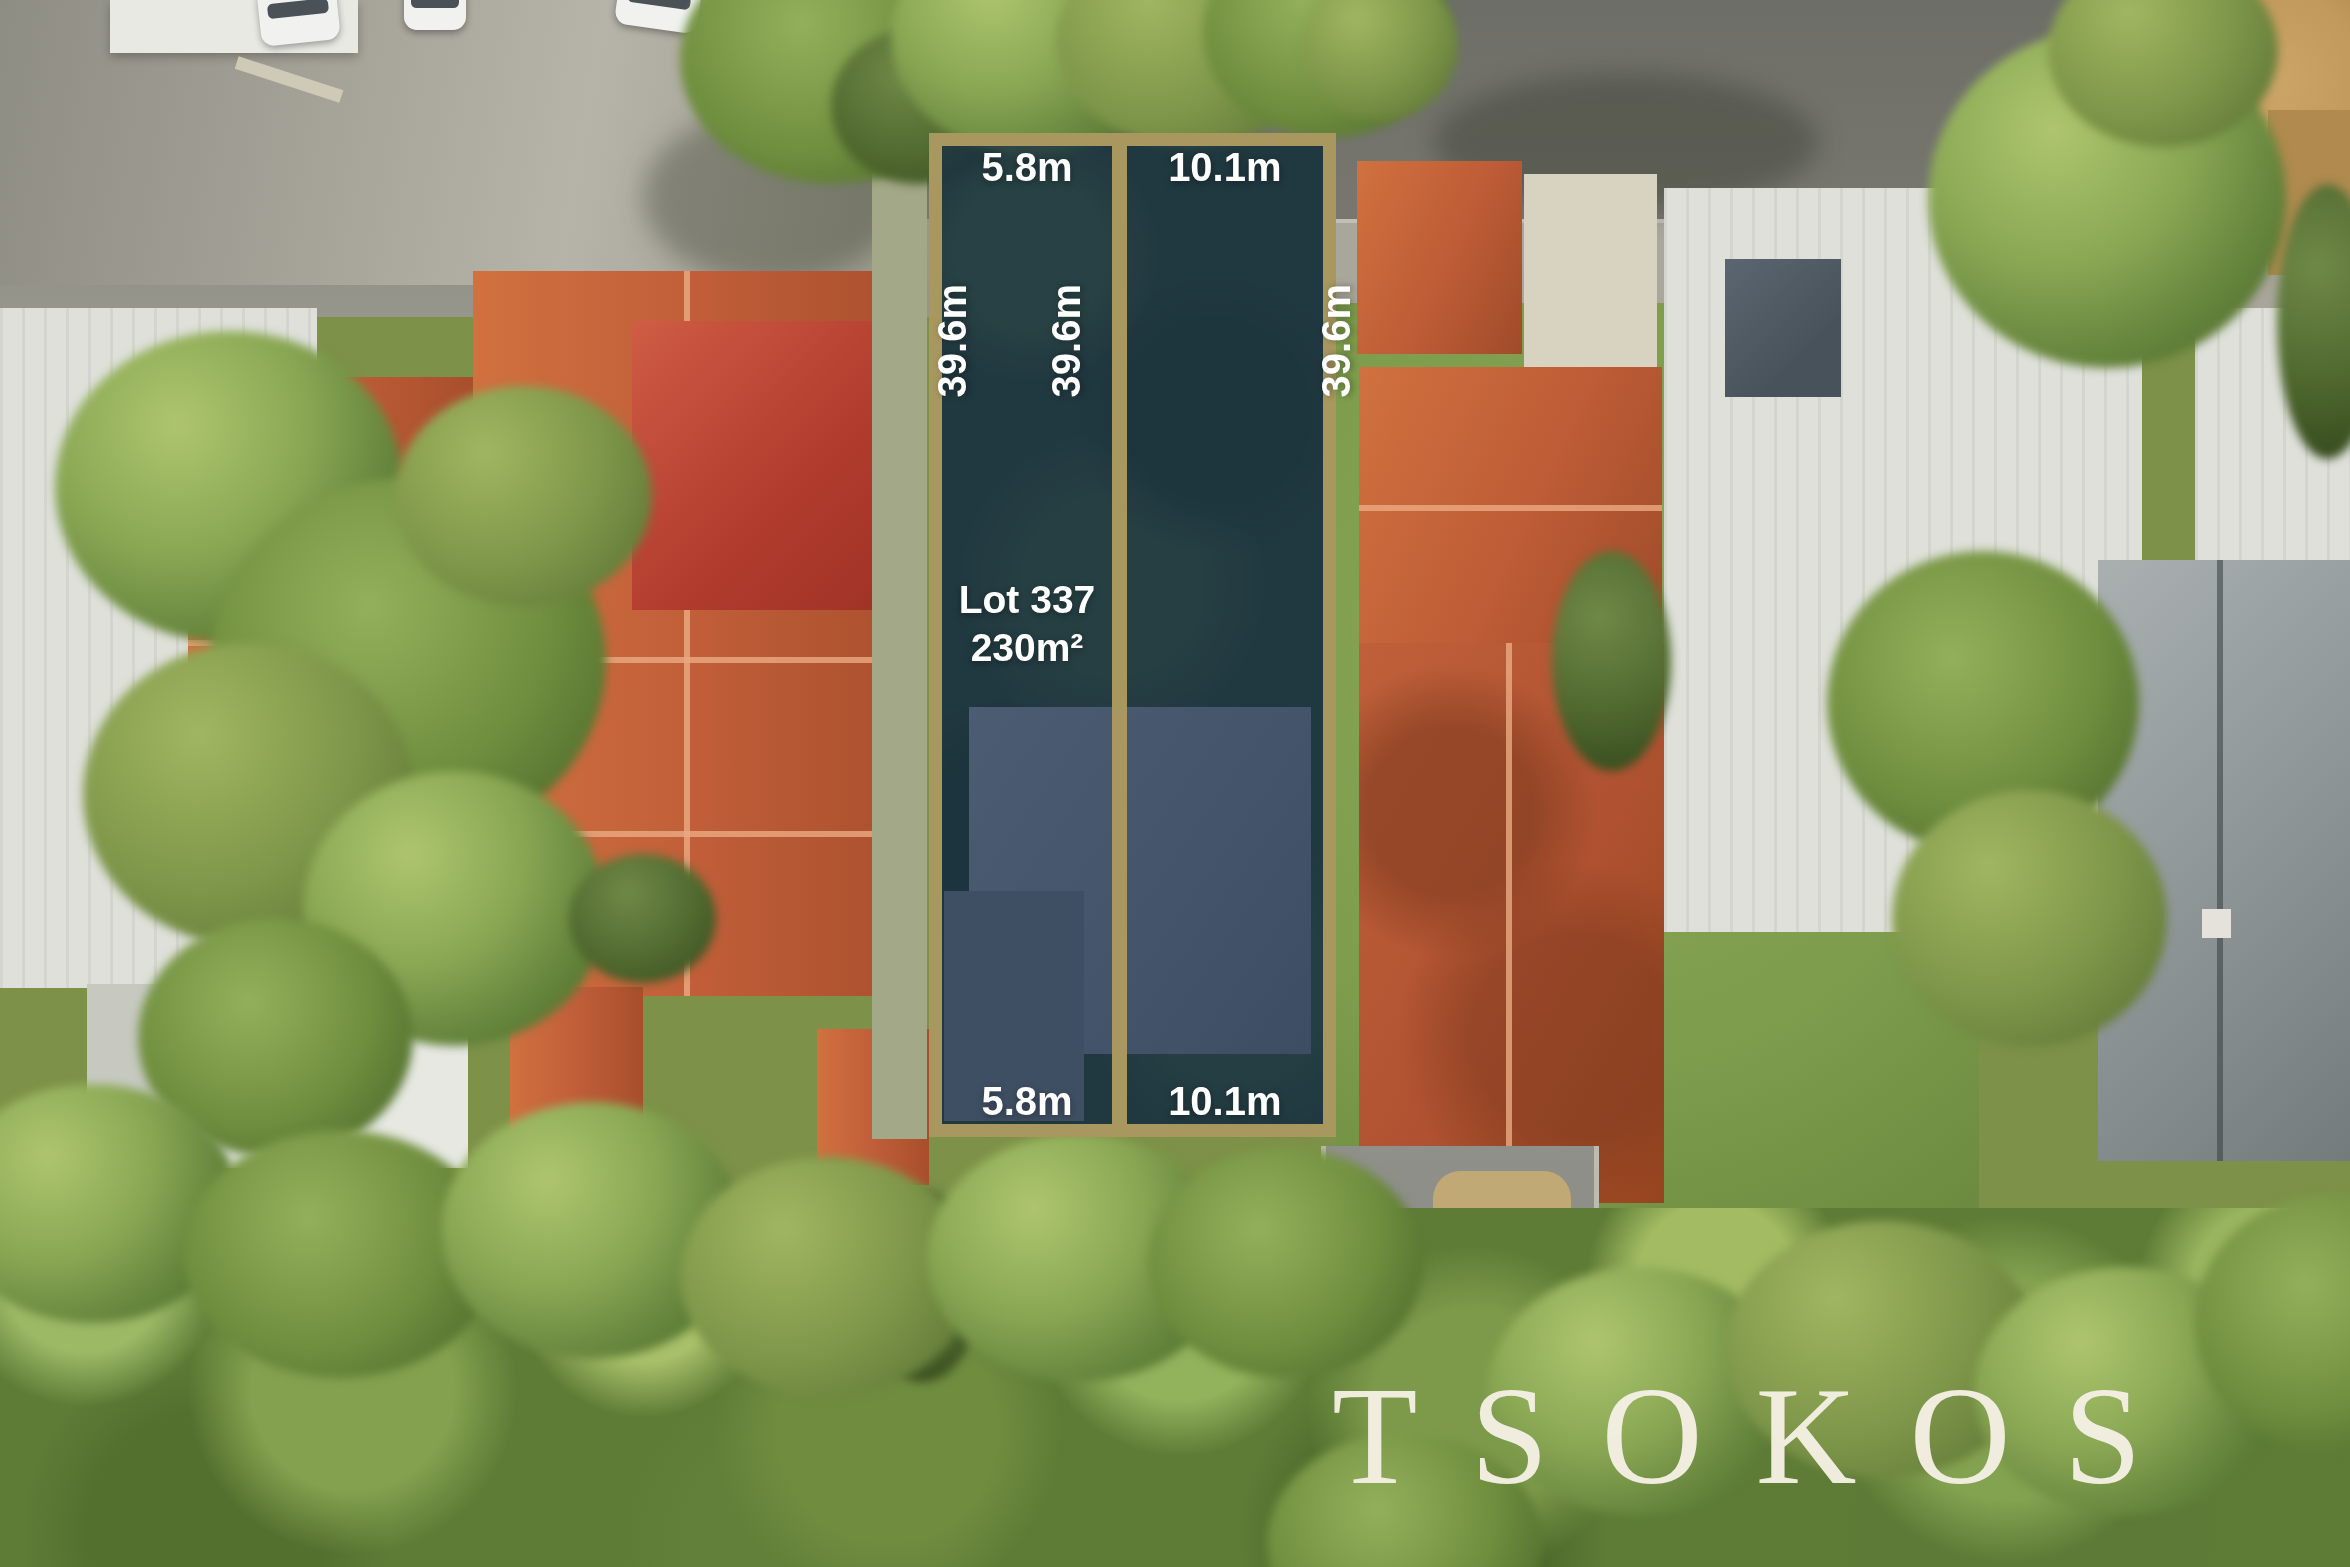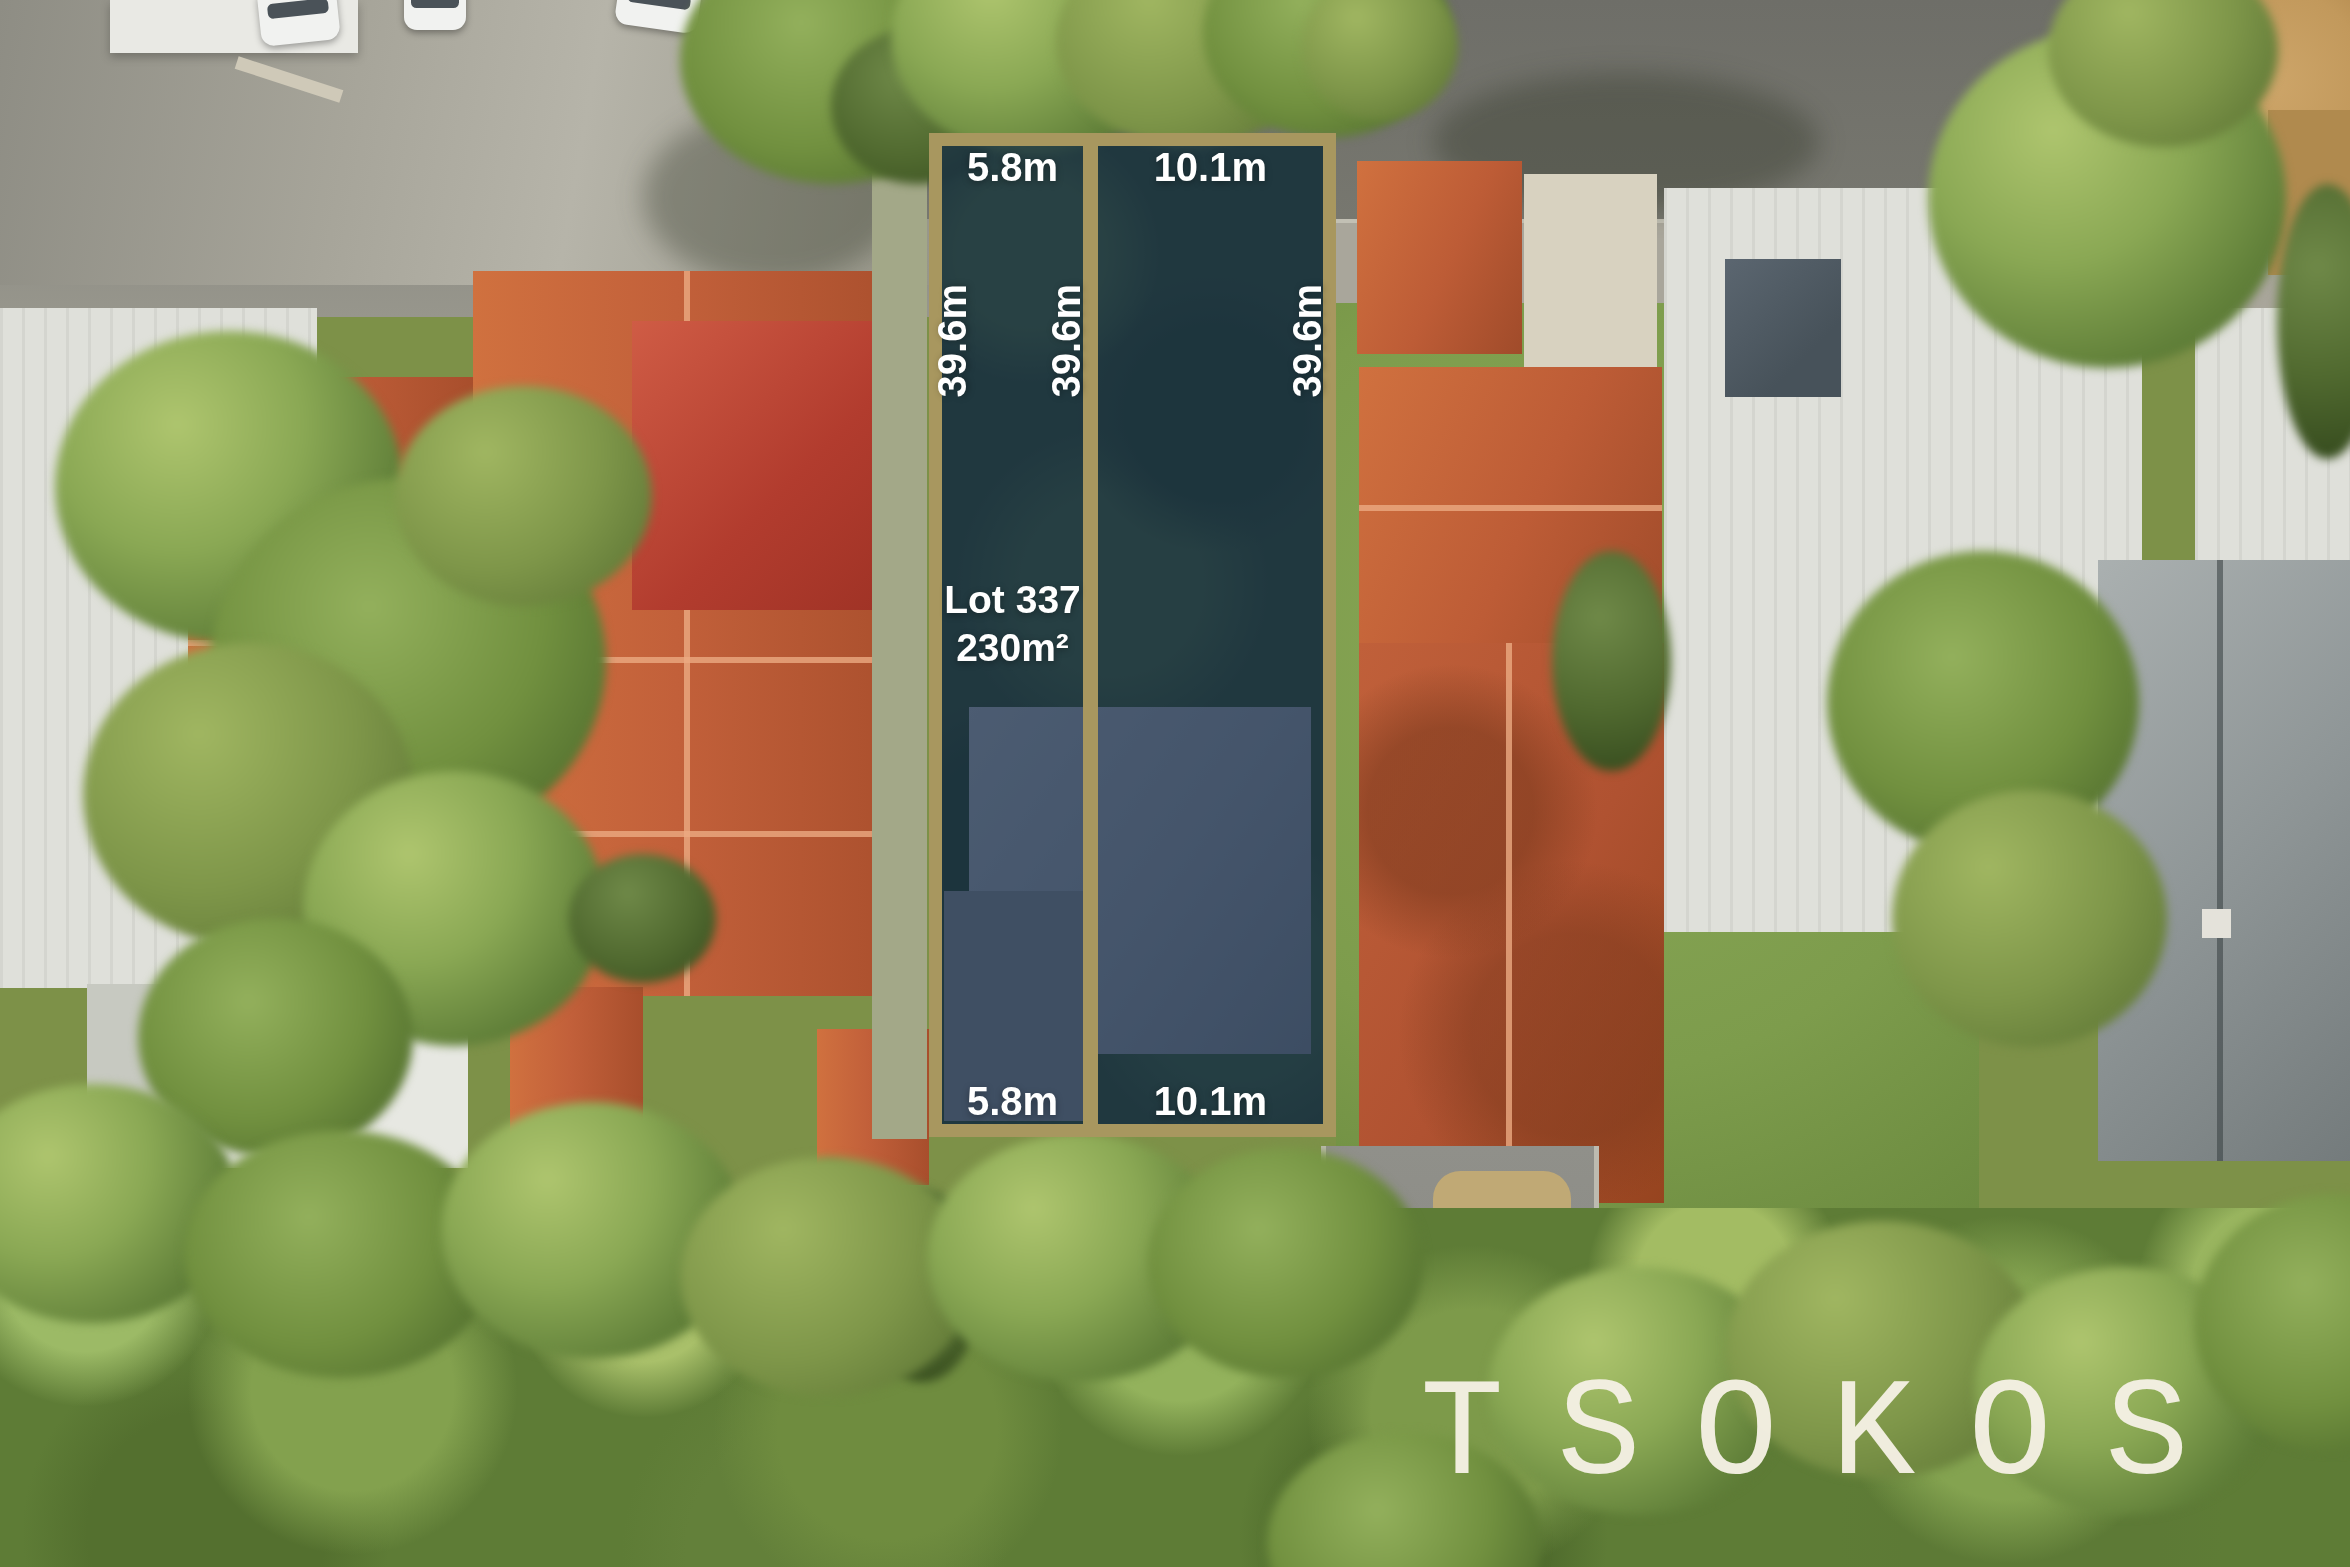--- a/index.html
+++ b/index.html
@@ -90,33 +90,33 @@
       radial-gradient(circle at 20% 70%,#3a5226 0 83px,transparent 138px),
       radial-gradient(circle at 75% 85%,#51703a 0 92px,transparent 156px);}
   .pale-house{left:969px;top:707px;width:342px;height:347px;
     background:linear-gradient(125deg,#c3c6c0 0%,#aeb2ac 55%,#989c96 100%);}
   .pale-path{left:944px;top:891px;width:140px;height:230px;background:#9fa097;}
 
   
   .lots-overlay{left:929px;top:133px;width:407px;height:1004px;box-sizing:border-box;
     border:13px solid #a8975f;display:flex;z-index:50;}
   .lot{position:relative;background:rgba(13,36,73,.66);}
-  .lot-218{width:141px;}
+  .lot-218{width:170px;}
   .lot-75{flex:1;}
   .lot-divider{width:14.7px;background:#a8975f;}
   .dim{position:absolute;color:#fff;font-size:40px;font-weight:600;line-height:42px;
     text-shadow:0 1.8px 7.3px rgba(0,0,0,.35);white-space:nowrap;}
   .dim-top{top:0;left:0;right:0;text-align:center;}
   .dim-bottom{bottom:1.8px;left:0;right:0;text-align:center;}
   .dim-side{top:138px;writing-mode:vertical-rl;transform:rotate(180deg);}
   .lot-title{position:absolute;top:430px;left:0;right:0;text-align:center;color:#fff;
     font-size:39px;font-weight:700;line-height:48px;text-shadow:0 1.8px 7.3px rgba(0,0,0,.35);}
 
   
-  .watermark{left:1420px;top:1366px;z-index:60;font-family:Liberation Mono, monospace;
+  .watermark{left:1332px;top:1366px;z-index:60;font-family:Liberation Serif, serif;
     font-size:140px;letter-spacing:53px;line-height:1;color:rgba(244,240,227,.97);
     white-space:nowrap;}
 </style>
 </head>
 <body>
 
 <div class="stage">
 
   <div class="abs street-top"></div>
   <div class="abs parking"></div>

